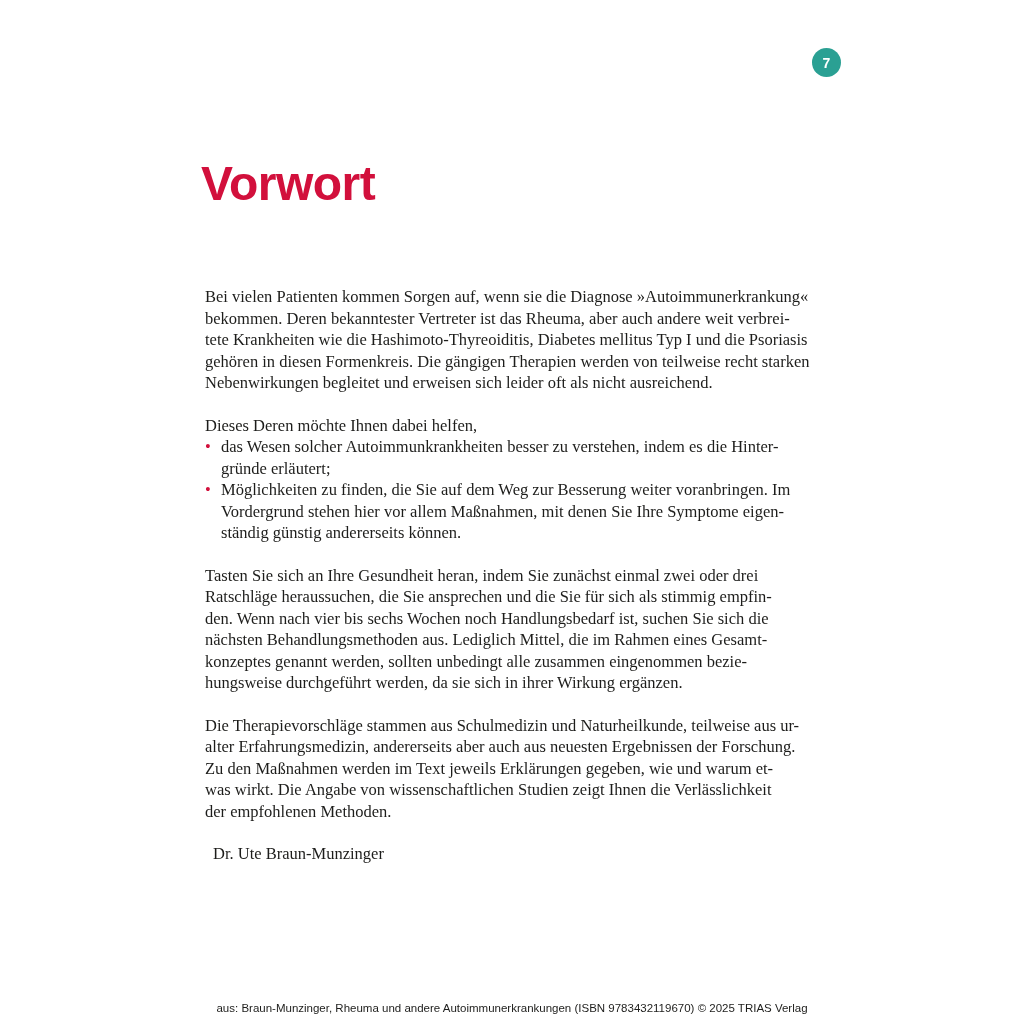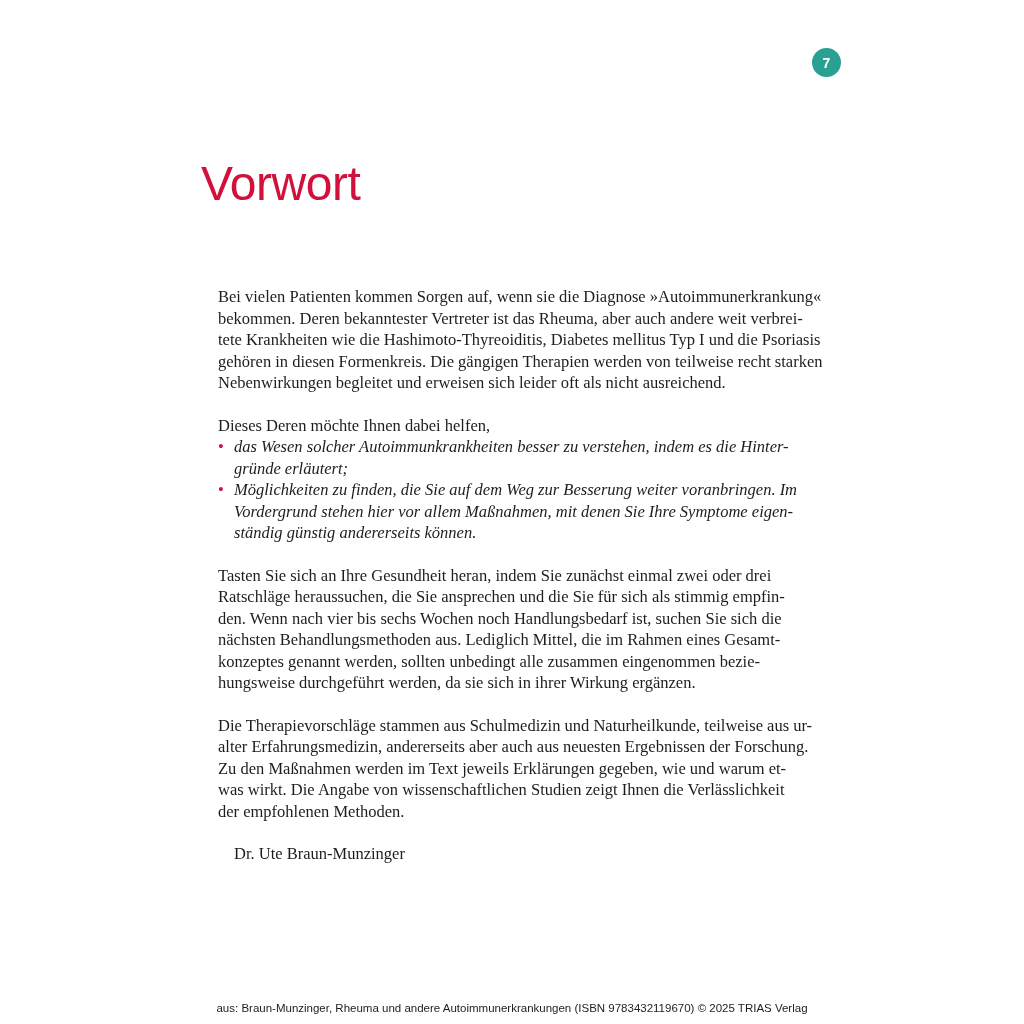--- a/index.html
+++ b/index.html
@@ -27,28 +27,28 @@
     display: flex;
     align-items: center;
     justify-content: center;
   }
   .chapter-title {
     position: absolute;
     left: 201px;
     top: 126px;
     font-family: "Liberation Sans", sans-serif;
     font-size: 48px;
-    font-weight: 400;
+    font-weight: 700;
     letter-spacing: -0.5px;
     color: #d2103c;
     line-height: 1.1;
   }
   .content {
     position: absolute;
-    left: 218px;
+    left: 205px;
     top: 286px;
     width: 660px;
     font-size: 16.5px;
     line-height: 21.5px;
   }
   .para {
     white-space: pre-line;
     margin: 0 0 21px 0;
   }
   .para.intro {
@@ -65,24 +65,23 @@
   }
   .bullet-dot {
     flex: 0 0 16px;
     width: 16px;
     color: #d2103c;
     font-size: 16.5px;
     line-height: 21.5px;
   }
   .bullet-text {
     white-space: pre-line;
-    font-style: italic;
   }
   .signature {
-    margin: 16px;
+    margin: 8px;
     white-space: pre-line;
   }
   .footer-credit {
     position: absolute;
     left: 0;
     right: 0;
     top: 1002px;
     text-align: center;
     font-family: "Liberation Sans", sans-serif;
     font-size: 11.5px;

